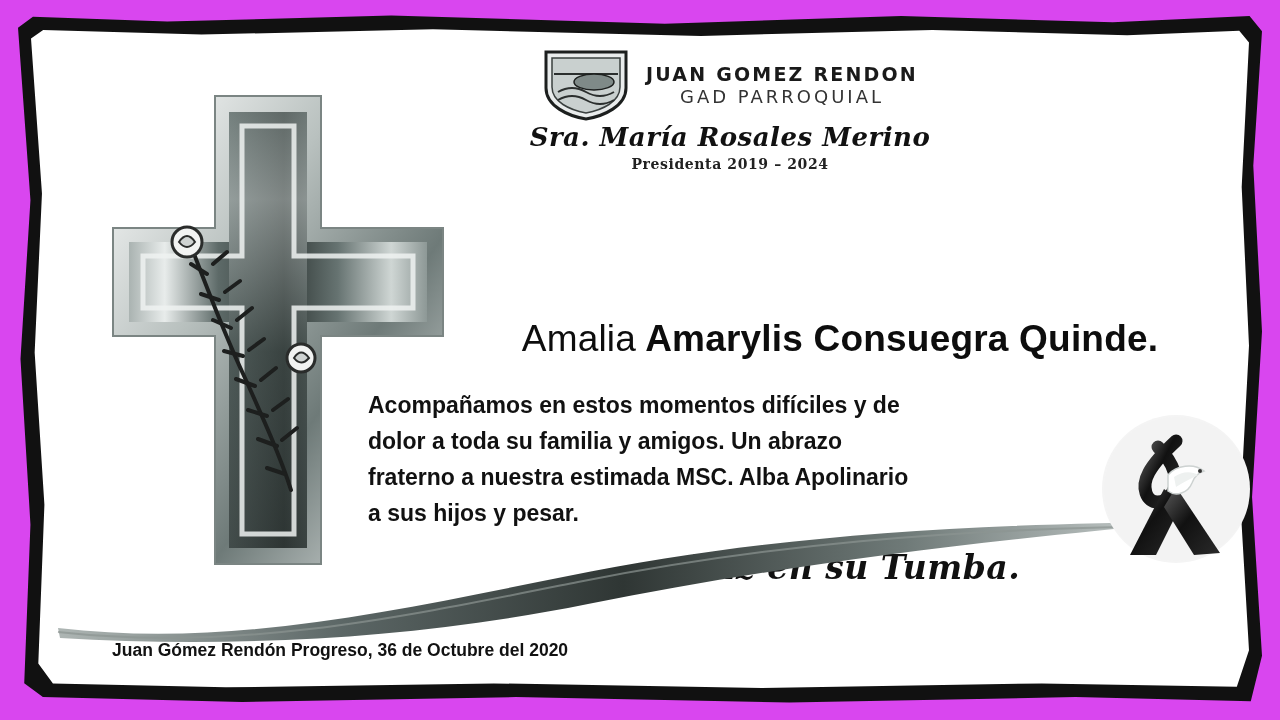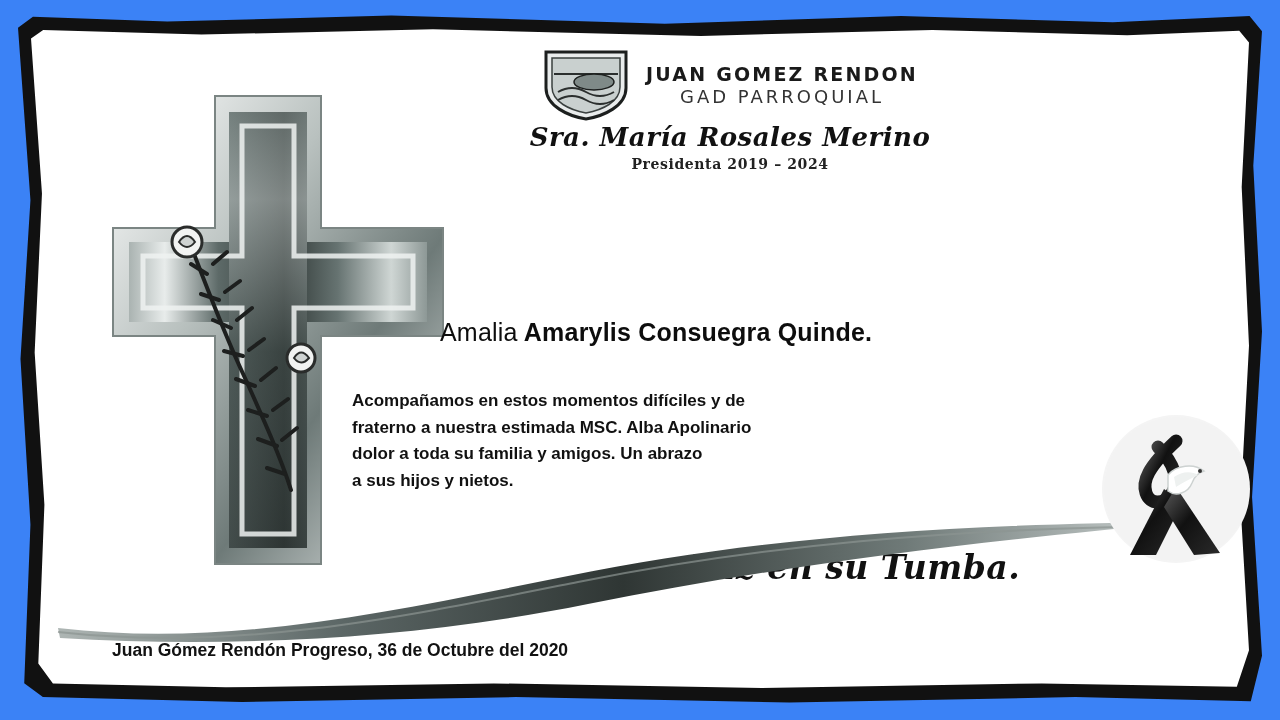--- a/index.html
+++ b/index.html
@@ -12,21 +12,21 @@
     height: 720px;
     overflow: hidden;
     font-family: "Liberation Sans", sans-serif;
     color: #111;
   }
 
   .card {
     position: relative;
     width: 1280px;
     height: 720px;
-    background: #3b82f6;
+    background: #d946ef;
     box-sizing: border-box;
   }
 
   
   .frame-outer {
     position: absolute;
     left: 18px;
     top: 14px;
     width: 1244px;
     height: 690px;
@@ -141,35 +141,36 @@
     font-size: 23.5px;
     font-weight: 700;
     line-height: 1.36;
     color: #111;
   }
   .deceased {
     position: absolute;
     left: 440px;
     top: 318px;
     width: 800px;
-    font-size: 25px;
+    text-align: center;
+    font-size: 37px;
     font-weight: 700;
     color: #0d0d0d;
     letter-spacing: 0.2px;
   }
   .deceased .first {
     font-family: "Liberation Sans", sans-serif;
     font-weight: 400;
   }
   .message {
     position: absolute;
-    left: 352px;
+    left: 368px;
     top: 388px;
     width: 790px;
-    font-size: 17px;
+    font-size: 23px;
     font-weight: 700;
     line-height: 1.56;
     color: #111;
     text-align: justify;
   }
   .message .lastline { text-align: left; }
 
   .peace {
     position: absolute;
     left: 620px;
@@ -303,23 +304,23 @@
     </div>
 
 
     <div class="deceased">
       <span class="first">Amalia</span>
       <span>Amarylis Consuegra Quinde.</span>
     </div>
 
     <div class="message">
       <div style="display:flex;justify-content:space-between;">Acompañamos en estos momentos difíciles y de</div>
+      <div style="display:flex;justify-content:space-between;">dolor a toda su familia y amigos. Un abrazo</div>
       <div style="display:flex;justify-content:space-between;">fraterno a nuestra estimada MSC. Alba Apolinario</div>
-      <div style="display:flex;justify-content:space-between;">dolor a toda su familia y amigos. Un abrazo</div>
-      <div class="lastline">a sus hijos y nietos.</div>
+      <div class="lastline">a sus hijos y pesar.</div>
     </div>
 
     <div class="peace">Paz en su Tumba.</div>
 
     <div class="swoosh">
       <svg width="1150" height="130" viewBox="0 0 1150 130">
         <defs>
           <linearGradient id="swooshGrad" x1="0" y1="0" x2="1" y2="0">
             <stop offset="0%" stop-color="#aeb6b4"></stop>
             <stop offset="25%" stop-color="#5c6766"></stop>

